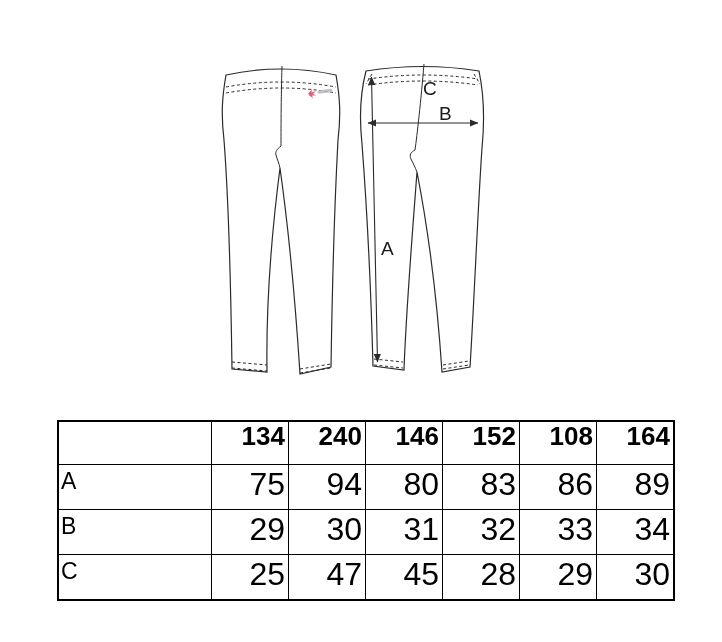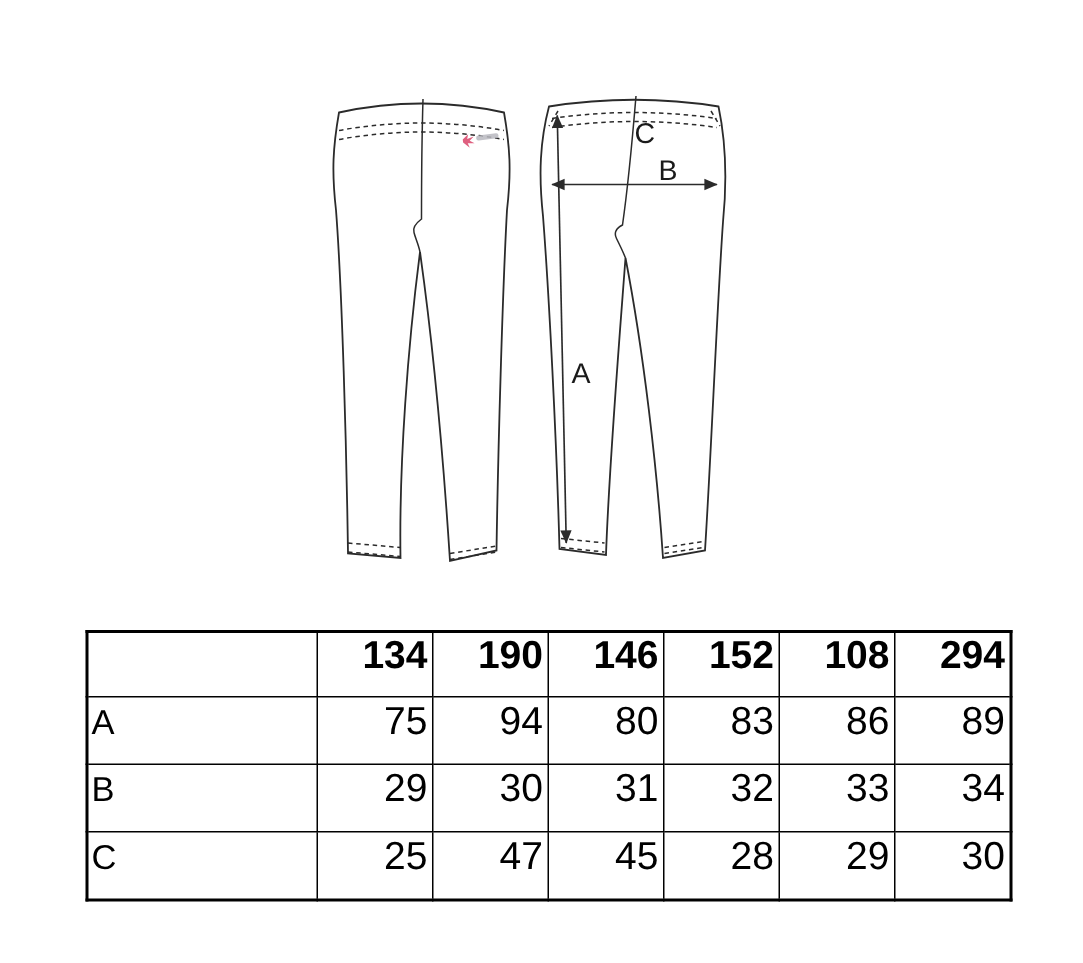--- a/index.html
+++ b/index.html
@@ -25,21 +25,21 @@
   }
   td.corner{width:150px;}
   th.size-h{
     width:73px;font-weight:bold;font-size:26px;line-height:1.15;
     text-align:right;padding:0 3px 0 0;
   }
   td.row-label{
     font-size:23px;text-align:left;padding:4px 0 0 2px;line-height:1.1;
   }
   td.val{
-    width:73px;font-size:26px;text-align:right;padding:1px 3px 0 0;line-height:1.15;
+    width:73px;font-size:32px;text-align:right;padding:1px 3px 0 0;line-height:1.15;
   }
 </style>
 </head>
 <body>
 
 <div class="stage">
 
   <svg class="drawing" width="722" height="412" viewBox="0 0 722 412">
     <defs>
       <marker id="arr" viewBox="0 0 10 10" refX="8.5" refY="5" markerWidth="9" markerHeight="9" orient="auto-start-reverse">
@@ -113,25 +113,25 @@
       <text x="439" y="120">B</text>
       <text x="423" y="95">C</text>
     </g>
   </svg>
 
   <table class="size-table">
     <tbody>
       <tr>
         <td class="corner"></td>
         <th class="size-h">134</th>
-        <th class="size-h">190</th>
+        <th class="size-h">240</th>
         <th class="size-h">146</th>
         <th class="size-h">152</th>
         <th class="size-h">108</th>
-        <th class="size-h">294</th>
+        <th class="size-h">164</th>
       </tr>
       <tr>
         <td class="row-label">A</td>
         <td class="val">75</td>
         <td class="val">94</td>
         <td class="val">80</td>
         <td class="val">83</td>
         <td class="val">86</td>
         <td class="val">89</td>
       </tr>

